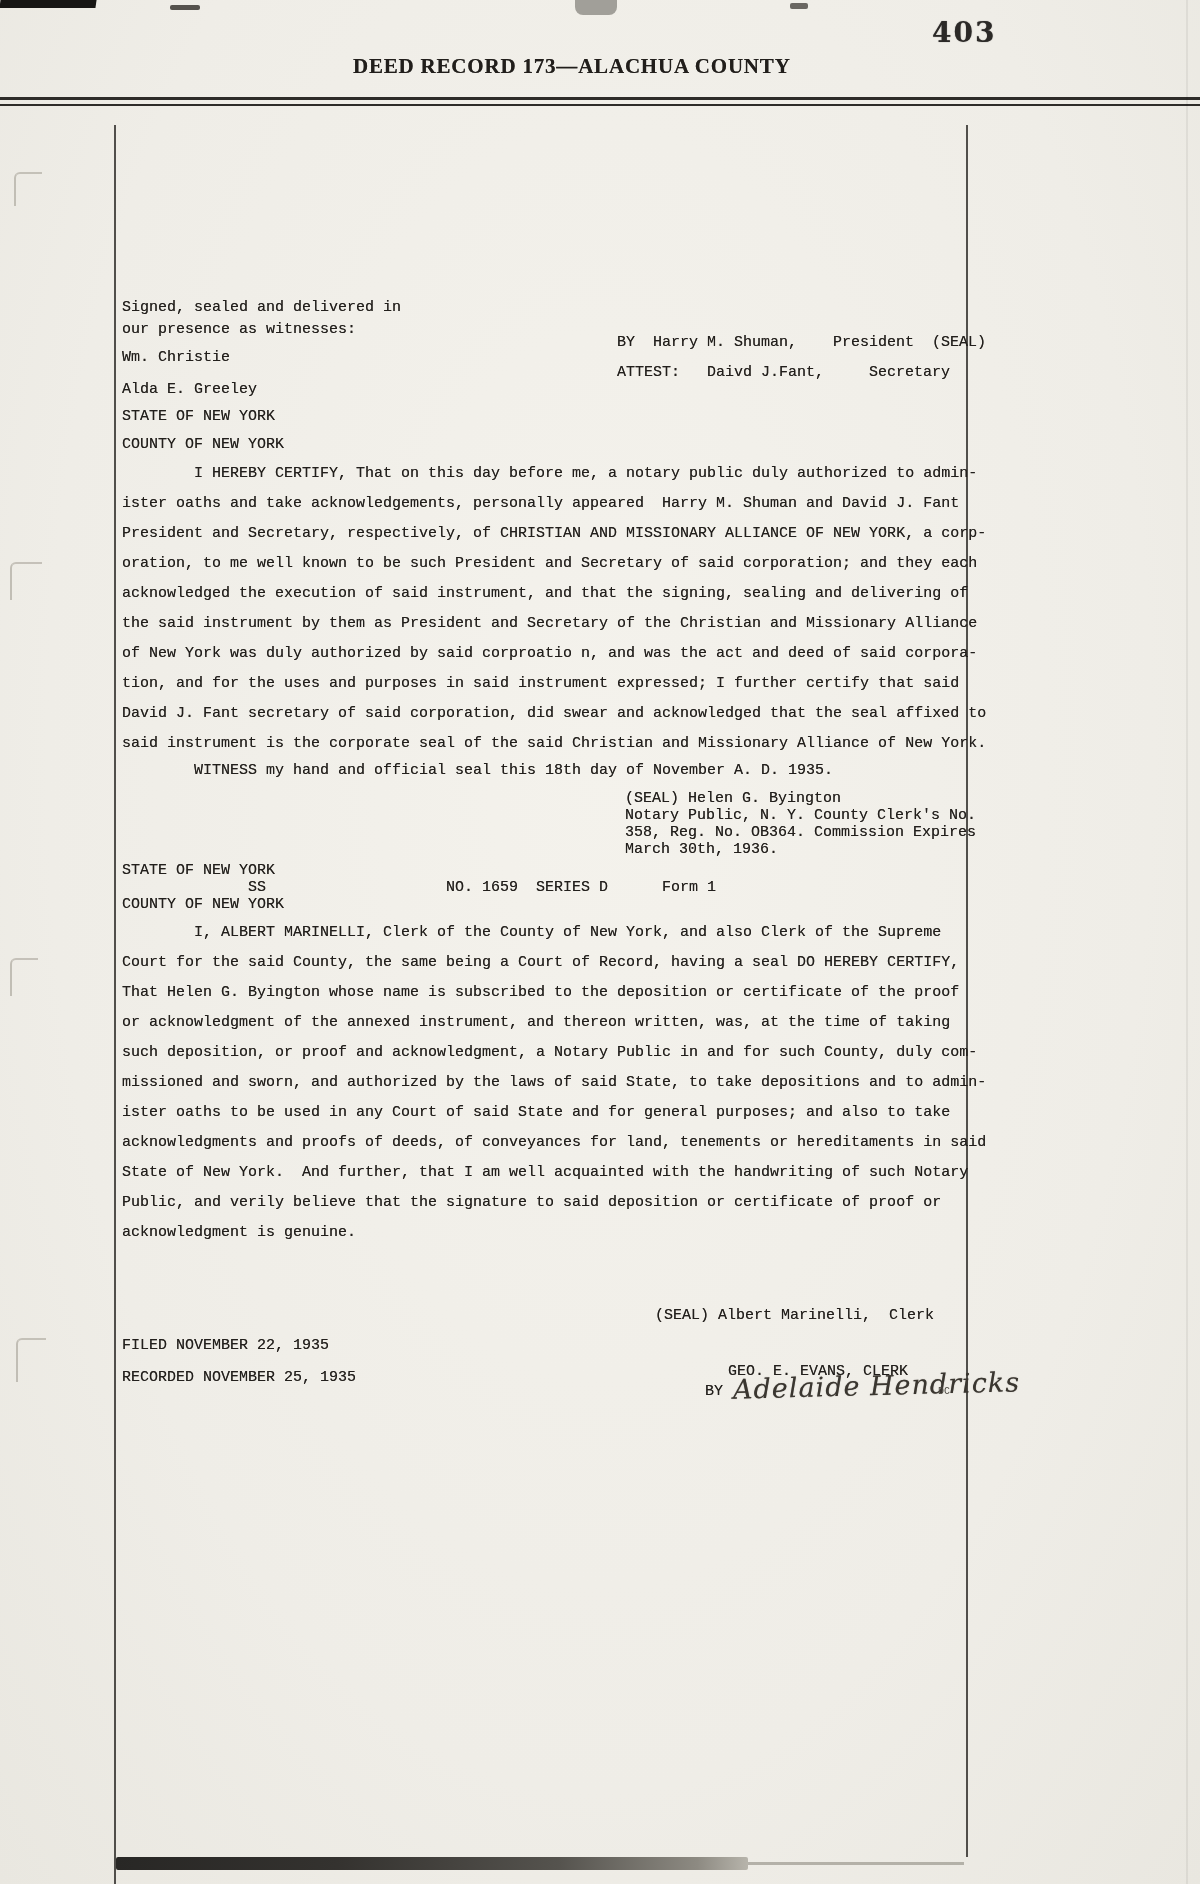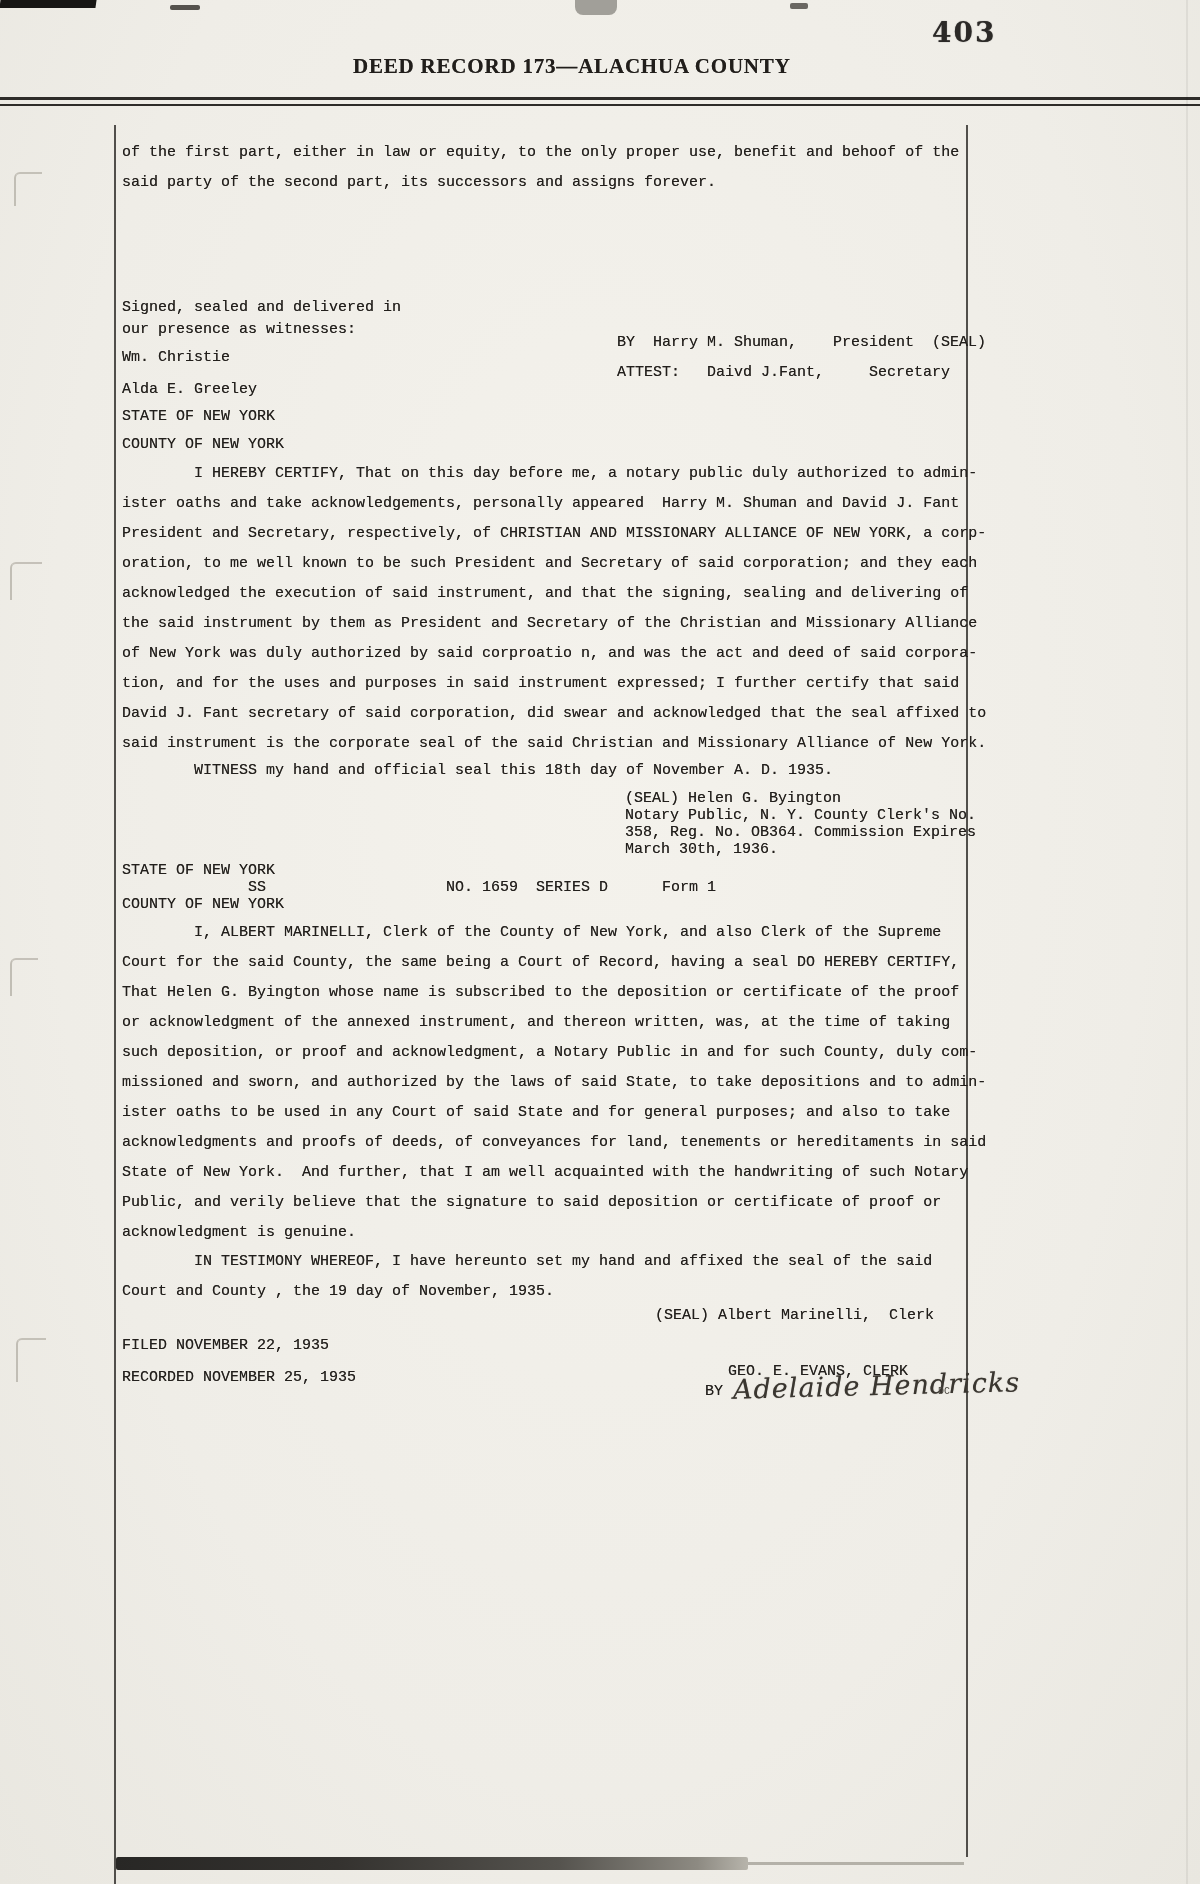--- a/index.html
+++ b/index.html
@@ -128,22 +128,20 @@
 
   <div class="rule-v" style="left:114px; top:125px; height:1759px;"></div>
   <div class="rule-v" style="left:966px; top:125px; height:1732px;"></div>
   <div class="right-edge-shadow"></div>
 
   <div class="pencil-mark" style="left:14px; top:172px; width:26px; height:32px;"></div>
   <div class="pencil-mark" style="left:10px; top:562px; width:30px; height:36px;"></div>
   <div class="pencil-mark" style="left:10px; top:958px; width:26px; height:36px;"></div>
   <div class="pencil-mark" style="left:16px; top:1338px; width:28px; height:42px;"></div>
 
-  <div class="mono lh30" style="left:122px; top:138px;">of the first part, either in law or equity, to the only proper use, benefit and behoof of the
-said party of the second part, its successors and assigns forever.</div>
 
   <div class="mono lh22" style="left:122px; top:297px;">Signed, sealed and delivered in
 our presence as witnesses:</div>
   <div class="mono lh19" style="left:617px; top:333px;">BY  Harry M. Shuman,    President  (SEAL)</div>
   <div class="mono lh19" style="left:617px; top:363px;">ATTEST:   Daivd J.Fant,     Secretary</div>
   <div class="mono lh19" style="left:122px; top:348px;">Wm. Christie</div>
   <div class="mono lh19" style="left:122px; top:380px;">Alda E. Greeley</div>
 
   <div class="mono lh19" style="left:122px; top:407px;">STATE OF NEW YORK</div>
   <div class="mono lh19" style="left:122px; top:435px;">COUNTY OF NEW YORK</div>
@@ -171,22 +169,20 @@
 Court for the said County, the same being a Court of Record, having a seal DO HEREBY CERTIFY,
 That Helen G. Byington whose name is subscribed to the deposition or certificate of the proof
 or acknowledgment of the annexed instrument, and thereon written, was, at the time of taking
 such deposition, or proof and acknowledgment, a Notary Public in and for such County, duly com-
 missioned and sworn, and authorized by the laws of said State, to take depositions and to admin-
 ister oaths to be used in any Court of said State and for general purposes; and also to take
 acknowledgments and proofs of deeds, of conveyances for land, tenements or hereditaments in said
 State of New York.  And further, that I am well acquainted with the handwriting of such Notary
 Public, and verily believe that the signature to said deposition or certificate of proof or
 acknowledgment is genuine.</div>
-  <div class="mono lh30" style="left:122px; top:1247px;">        IN TESTIMONY WHEREOF, I have hereunto set my hand and affixed the seal of the said
-Court and County , the 19 day of November, 1935.</div>
   <div class="mono lh19" style="left:655px; top:1306px;">(SEAL) Albert Marinelli,  Clerk</div>
 
   <div class="mono lh19" style="left:122px; top:1336px;">FILED NOVEMBER 22, 1935</div>
   <div class="mono lh19" style="left:122px; top:1368px;">RECORDED NOVEMBER 25, 1935</div>
   <div class="mono lh19" style="left:728px; top:1350px;margin-top:12px;">GEO. E. EVANS, CLERK</div>
   <div class="mono lh19" style="left:705px; top:1382px;">BY</div>
   <div class="script-sig" style="left:733px; top:1370px;">Adelaide Hendricks</div>
   <div class="dc-suffix" style="left:938px; top:1386px;">DC</div>
 
   <div class="bottom-band"></div>

